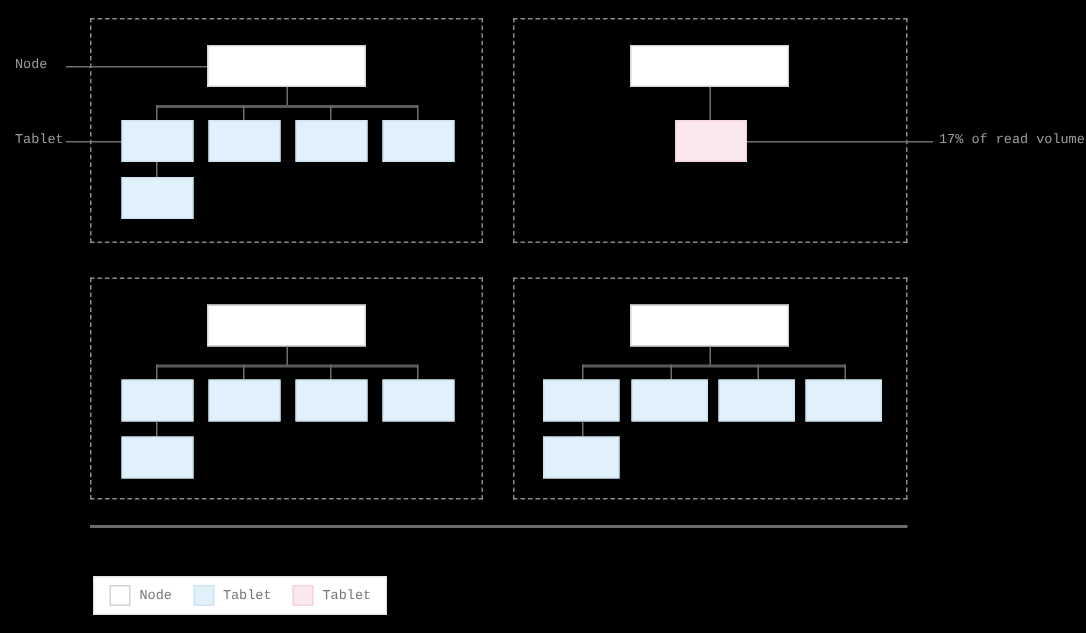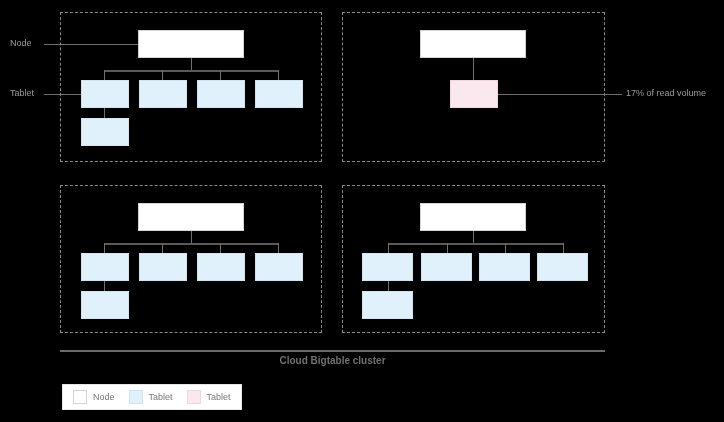--- a/index.html
+++ b/index.html
@@ -6,21 +6,21 @@
     margin: 0;
     padding: 0;
     background: #000000;
   }
   #canvas {
     position: relative;
     width: 724px;
     height: 422px;
     background: #000000;
     overflow: hidden;
-    font-family: Liberation Sans, sans-serif;
+    font-family: Liberation Mono, monospace;
   }
 
   
   .quadrant {
     position: absolute;
     border: 1px dashed #8a8a8a;
     box-sizing: border-box;
   }
 
   
@@ -203,21 +203,20 @@
 
   <div class="tablet-box" style="left:362px; top:253px; width:51px; height:28px;"></div>
   <div class="tablet-box" style="left:421px; top:253px; width:51px; height:28px;"></div>
   <div class="tablet-box" style="left:479px; top:253px; width:51px; height:28px;"></div>
   <div class="tablet-box" style="left:537px; top:253px; width:51px; height:28px;"></div>
 
   <div class="line-v" style="left:388px; top:281px; height:10px;"></div>
   <div class="tablet-box" style="left:362px; top:291px; width:51px; height:28px;"></div>
 
   <div id="cluster-rule"></div>
-  <div id="cluster-caption">Cloud Bigtable cluster</div>
 
   <div id="legend">
     <div class="legend-item">
       <span class="legend-swatch" style="background:#ffffff; border:1px solid #d4d4d4;"></span>
       <span class="legend-text">Node</span>
     </div>
     <div class="legend-item">
       <span class="legend-swatch" style="background:#e1f1fb; border:1px solid #cfe4f0;"></span>
       <span class="legend-text">Tablet</span>
     </div>

